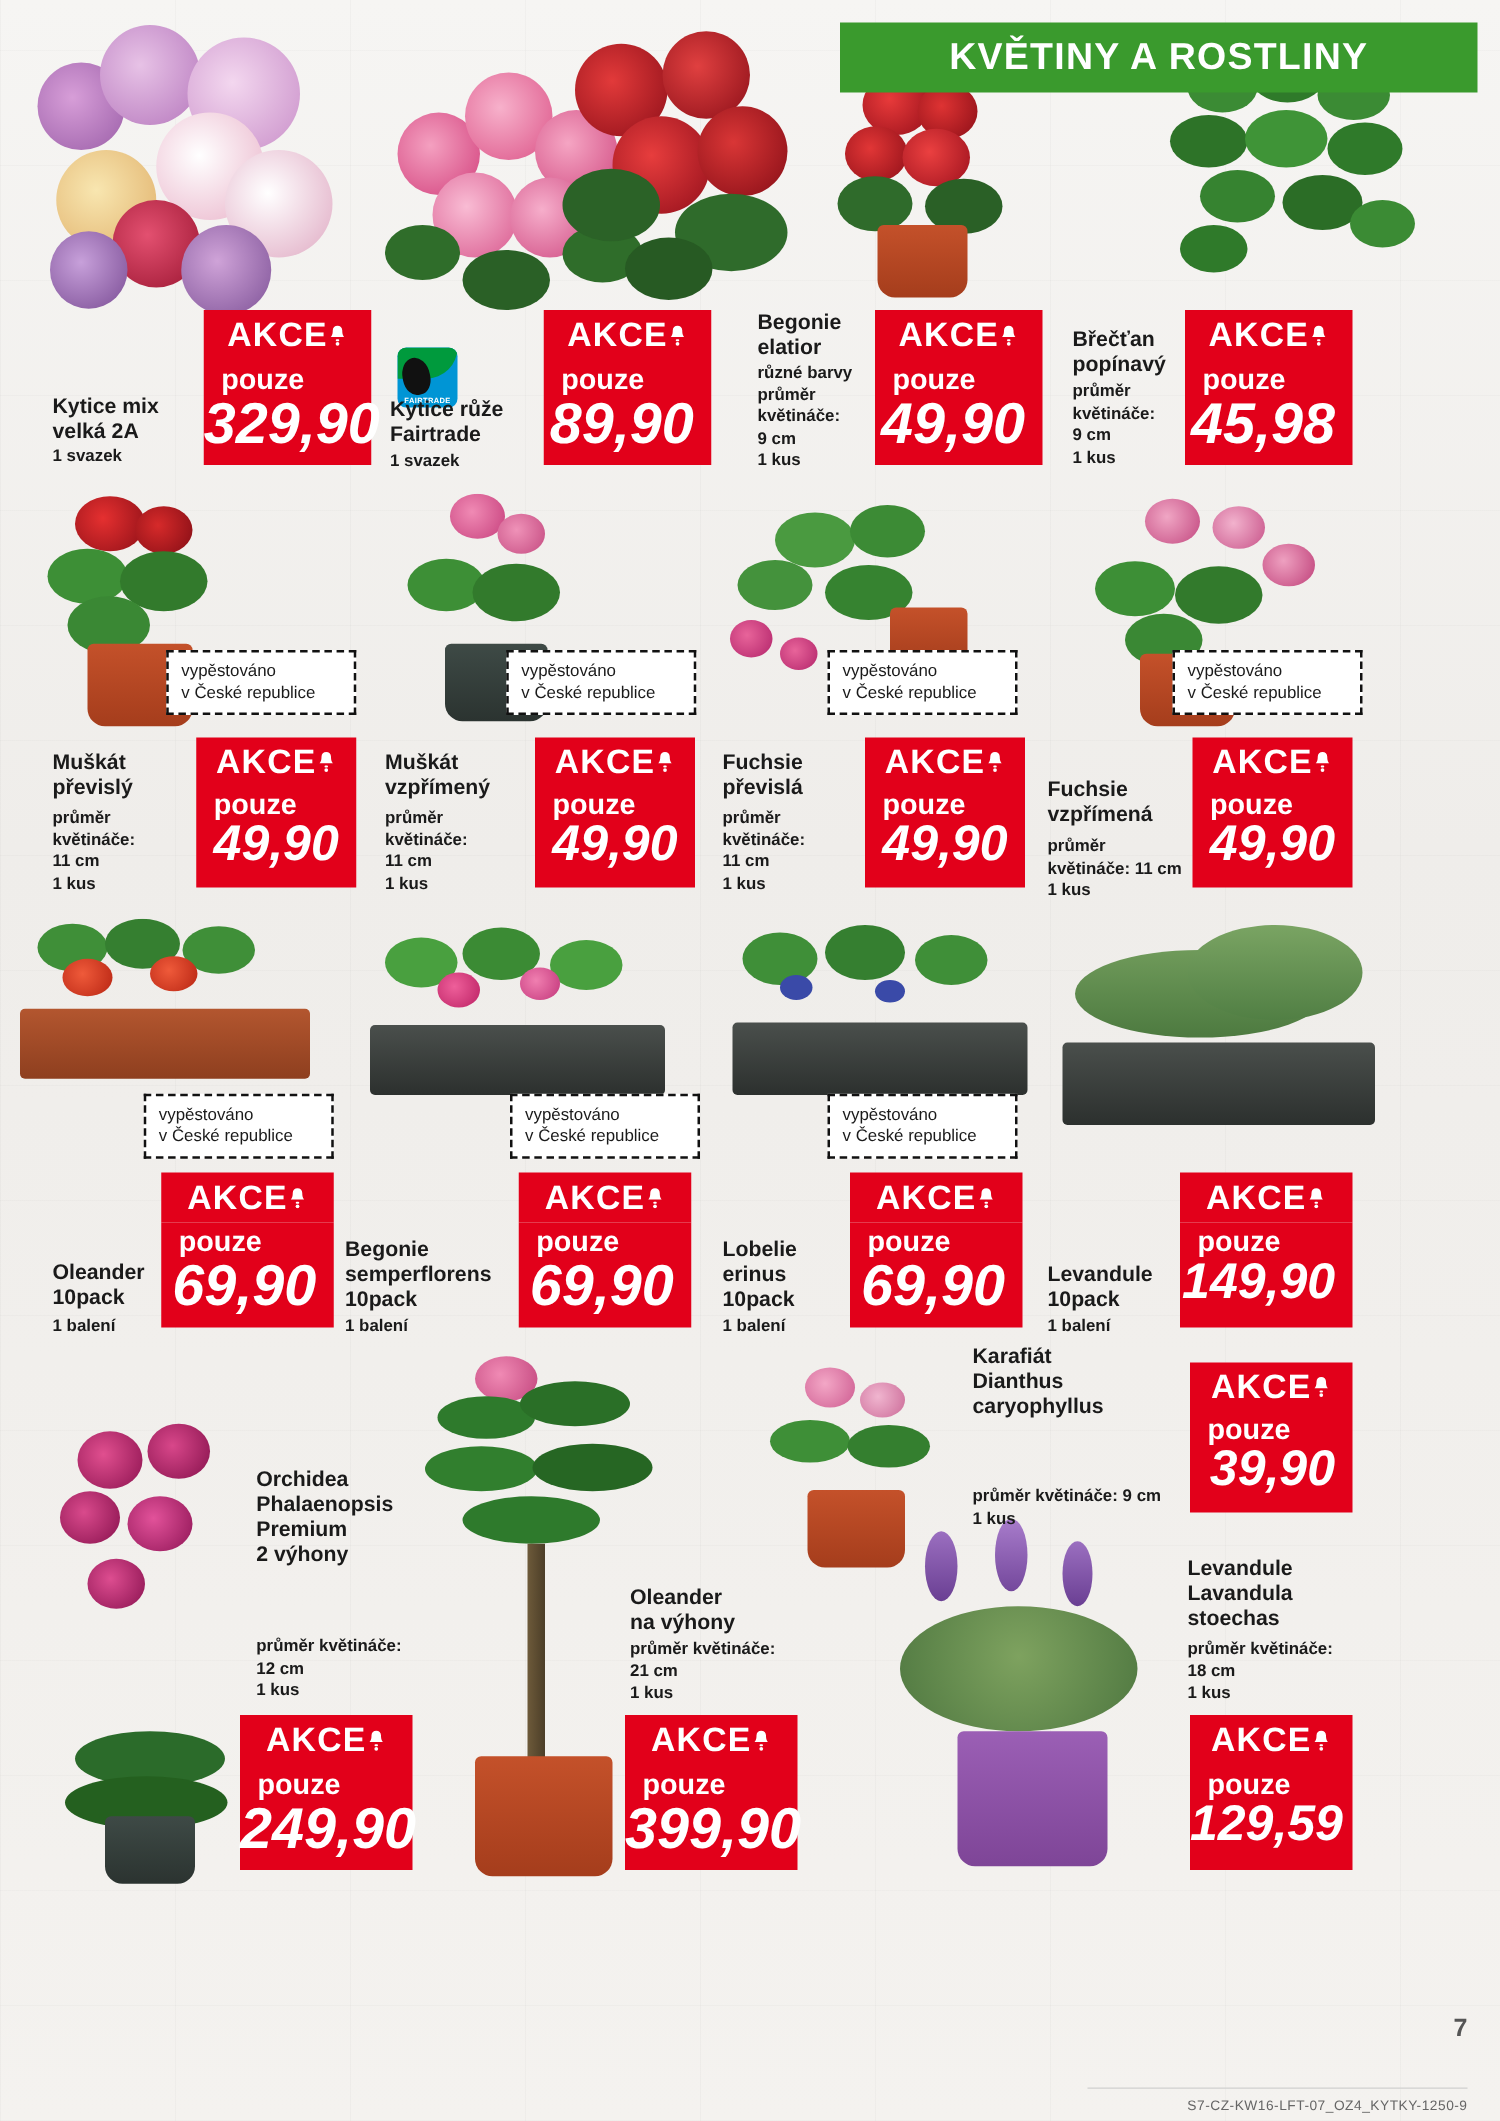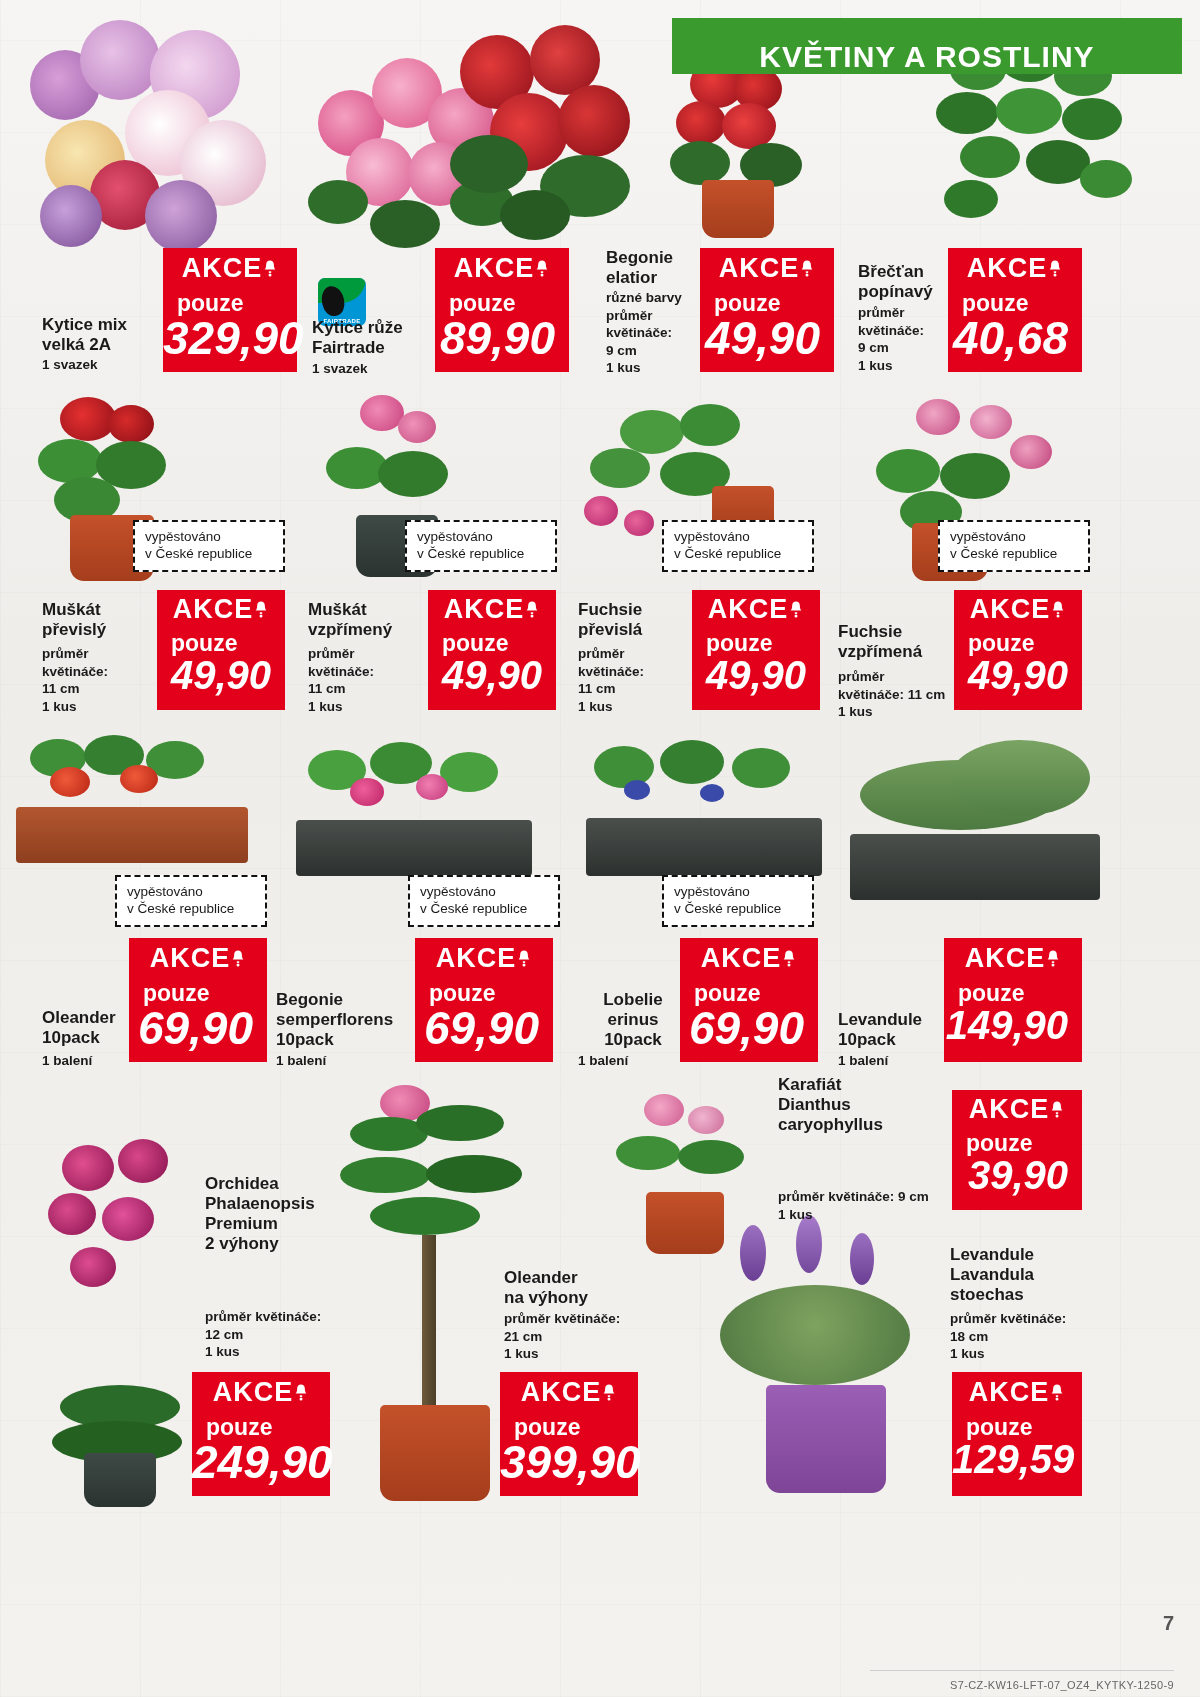--- a/index.html
+++ b/index.html
@@ -17,21 +17,21 @@
       repeating-linear-gradient(90deg, rgba(0,0,0,0.025) 0px, rgba(0,0,0,0.025) 1px, rgba(0,0,0,0) 1px, rgba(0,0,0,0) 140px),
       repeating-linear-gradient(0deg, rgba(0,0,0,0.018) 0px, rgba(0,0,0,0.018) 1px, rgba(0,0,0,0) 1px, rgba(0,0,0,0) 92px),
       linear-gradient(180deg,#f6f5f3 0%, #efedea 40%, #f4f2ef 100%);
   }
   .page{position:absolute;inset:0;}
 
   
   .banner{
     position:absolute;top:18px;left:672px;width:510px;height:56px;
     background:#3a9a2d;
-    display:flex;align-items:flex-end;justify-content:center;
+    display:flex;align-items:center;justify-content:center;
   }
   .banner span{
     color:#fff;font-size:30px;font-weight:bold;letter-spacing:1px;
   }
   
   .akce-strip{
     position:absolute;background:#e2001a;color:#fff;
     display:flex;align-items:center;justify-content:center;
     font-size:27px;font-weight:bold;letter-spacing:1px;
   }
@@ -353,21 +353,21 @@
     <span class="bell">
       <svg width="16" height="18" viewBox="0 0 16 18">
           <path d="M8 1.5c-2.2 0-3.8 1.6-3.8 3.8 0 3.4-1 4.6-1.6 5.3h10.8c-.6-.7-1.6-1.9-1.6-5.3C11.8 3.1 10.2 1.5 8 1.5z" fill="#fff"></path>
           <rect x="6.6" y="12.3" width="2.8" height="1.6" rx="0.8" fill="#fff"></rect>
           <circle cx="8" cy="16" r="1.5" fill="#fff"></circle>
         </svg>
     </span>
   </div>
   <div class="akce-body" style="left:948px;top:288px;width:134px;height:84px;">
     <div class="pouze">pouze</div>
-    <div class="price">40,68</div>
+    <div class="price">45,98</div>
   </div>
 
   <div class="grown" style="left:133px;top:520px;width:128px;">
     <div>vypěstováno</div>
     <div>v České republice</div>
   </div>
   <div class="grown" style="left:405px;top:520px;width:128px;">
     <div>vypěstováno</div>
     <div>v České republice</div>
   </div>
@@ -506,21 +506,21 @@
           <rect x="6.6" y="12.3" width="2.8" height="1.6" rx="0.8" fill="#fff"></rect>
           <circle cx="8" cy="16" r="1.5" fill="#fff"></circle>
         </svg>
     </span>
   </div>
   <div class="akce-body" style="left:415px;top:978px;width:138px;height:84px;">
     <div class="pouze">pouze</div>
     <div class="price">69,90</div>
   </div>
 
-  <div class="pname" style="left:578px;top:990px;width:110px;white-space:pre-line;text-align:center;">Lobelie
+  <div class="pname" style="left:578px;top:990px;width:110px;white-space:pre-line;">Lobelie
 erinus
 10pack</div>
   <div class="pdesc" style="left:578px;top:1052px;width:110px;white-space:pre-line;">1 balení</div>
   <div class="akce-strip" style="left:680px;top:938px;width:138px;height:40px;">
     <span>AKCE</span>
     <span class="bell">
       <svg width="16" height="18" viewBox="0 0 16 18">
           <path d="M8 1.5c-2.2 0-3.8 1.6-3.8 3.8 0 3.4-1 4.6-1.6 5.3h10.8c-.6-.7-1.6-1.9-1.6-5.3C11.8 3.1 10.2 1.5 8 1.5z" fill="#fff"></path>
           <rect x="6.6" y="12.3" width="2.8" height="1.6" rx="0.8" fill="#fff"></rect>
           <circle cx="8" cy="16" r="1.5" fill="#fff"></circle>

